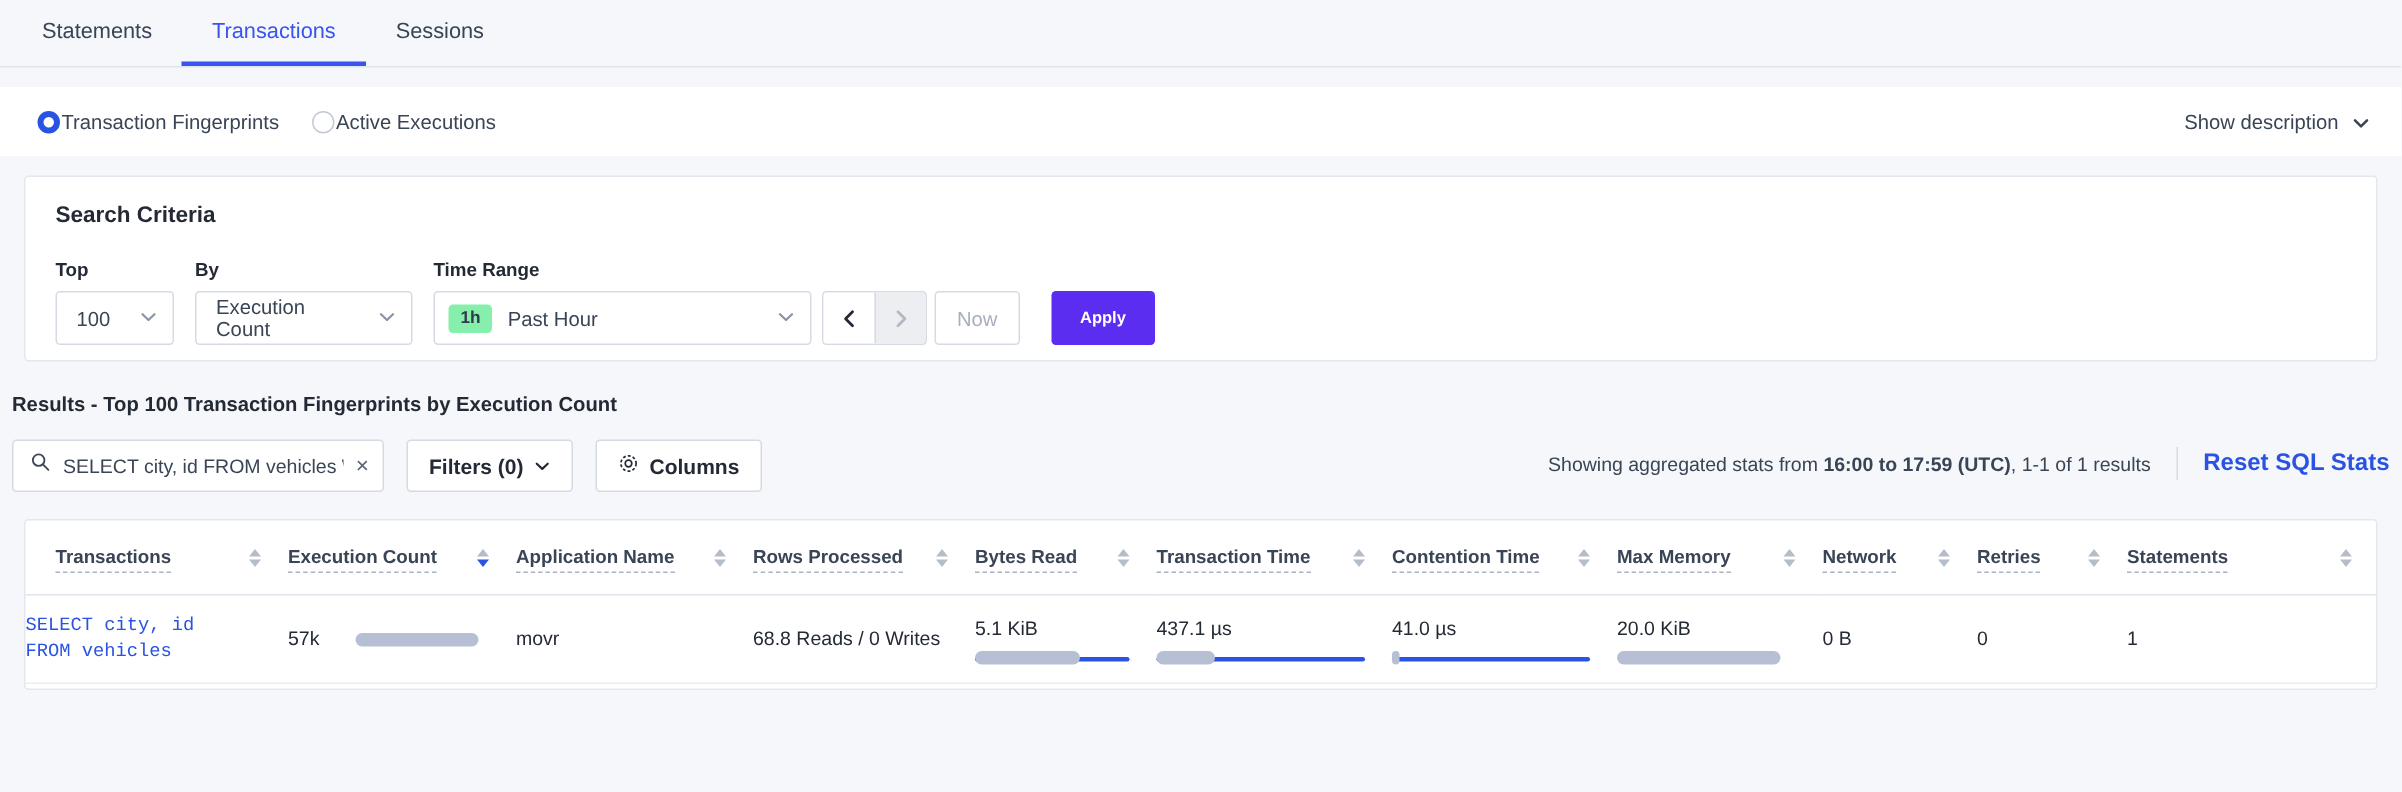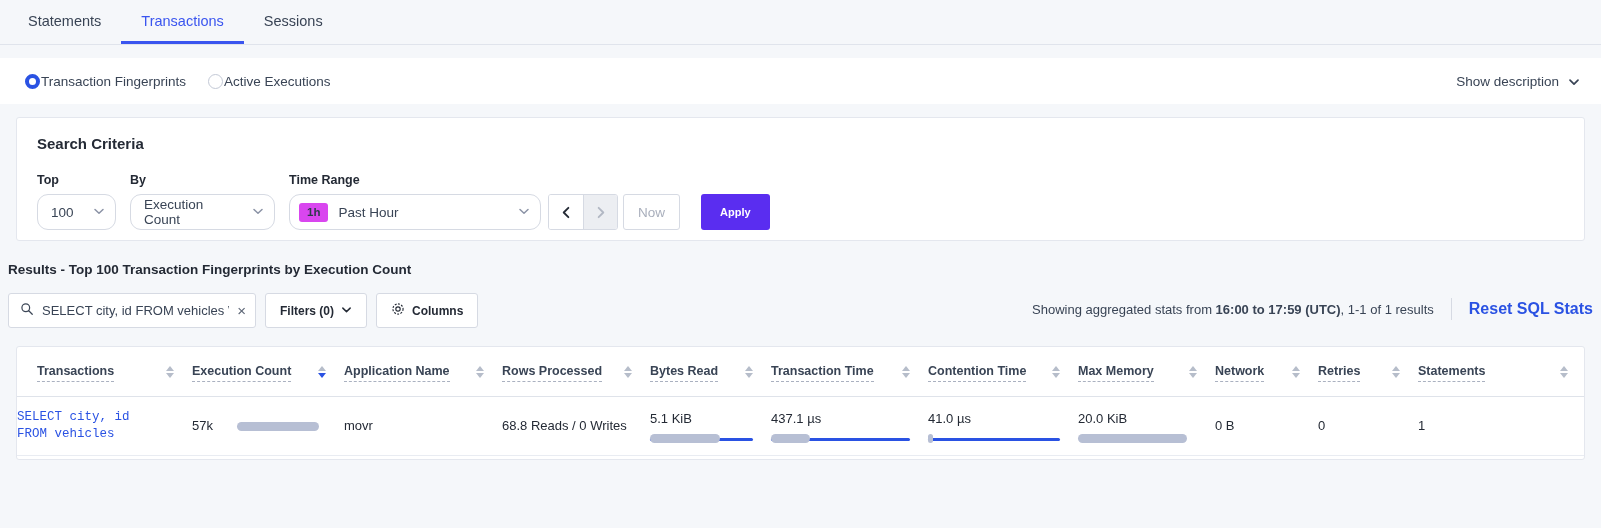--- a/index.html
+++ b/index.html
@@ -63,30 +63,30 @@
     border: 1px solid #e4e7ee;
     border-radius: 3px;
     padding: 17px 20px 20px 20px;
     height: 124px;
   }
   .criteria h3 { font-size: 15px; font-weight: 700; color: #242a35; margin-bottom: 21px; }
   .fieldrow { display: flex; align-items: flex-end; gap: 0; }
   .field { margin-right: 14px; }
   .field .lbl { font-size: 12.5px; font-weight: 700; color: #242a35; margin-bottom: 7px; display: block; }
   .sel {
-    height: 36px; border: 1px solid #d6dae3; border-radius: 11px; background: #fff;
+    height: 36px; border: 1px solid #d6dae3; border-radius: 3px; background: #fff;
     display: flex; align-items: center; padding: 0 10px 0 13px;
     font-size: 13.5px; color: #394455; cursor: pointer; justify-content: space-between;
   }
   .sel .cv { margin-left: 14px; color: #8b93a6; }
   #top-select { width: 79px; }
   #by-select { width: 145px; }
   #time-range-select { width: 252px; padding-left: 9px; }
   .pill {
-    background: #d946ef; color: #2f3a4d; font-size: 11.5px; font-weight: 700;
+    background: #86efac; color: #2f3a4d; font-size: 11.5px; font-weight: 700;
     padding: 4px 8px; border-radius: 3px; margin-right: 10px; line-height: 11px;
   }
   .arrows { display: flex; height: 36px; border: 1px solid #d6dae3; border-radius: 3px; overflow: hidden; margin-left: 7px; }
   .arrows div {
     width: 34px; display: flex; align-items: center; justify-content: center;
     background: #fff; cursor: pointer; font-size: 16px; color: #242a35;
   }
   .arrows div.dis { background: #eceef2; color: #b2b8c4; border-left: 1px solid #d6dae3; }
   .nowbtn {
     height: 36px; width: 57px; border: 1px solid #d6dae3; border-radius: 3px;
@@ -108,22 +108,22 @@
   
   .toolbar { display: flex; align-items: center; margin: 16px 0 0 8px; position: relative; }
   .searchbox {
     width: 248px; height: 35px; border: 1px solid #d6dae3; border-radius: 3px;
     background: #fff; display: flex; align-items: center; padding: 0 9px 0 11px; gap: 8px;
   }
   .searchbox .txt { flex: 1; font-size: 13px; color: #394455; white-space: nowrap; overflow: hidden; }
   .xbtn { color: #5c6575; font-size: 15px; cursor: pointer; line-height: 14px; }
   .tbtn {
     height: 35px; border: 1px solid #d6dae3; border-radius: 3px; background: #fff;
-    display: flex; align-items: center; gap: 7px; padding: 8px 14px; margin-left: 9px;
-    font-size: 12px; font-weight: 700; color: #242a35; cursor: pointer;
+    display: flex; align-items: center; gap: 7px; padding: 8px 14px; margin-left: 15px;
+    font-size: 14px; font-weight: 700; color: #242a35; cursor: pointer;
   }
   .rightinfo {
     position: absolute; right: 8px; top: 5px;
     display: flex; align-items: center; font-size: 13px; color: #394455;
   }
   .rightinfo b { font-weight: 700; }
   .vdiv { width: 1px; height: 22px; background: #d6dae3; margin: 0 17px; }
   .resetlink { color: #2a52e3; font-size: 16px; font-weight: 700; cursor: pointer; }
 
   

